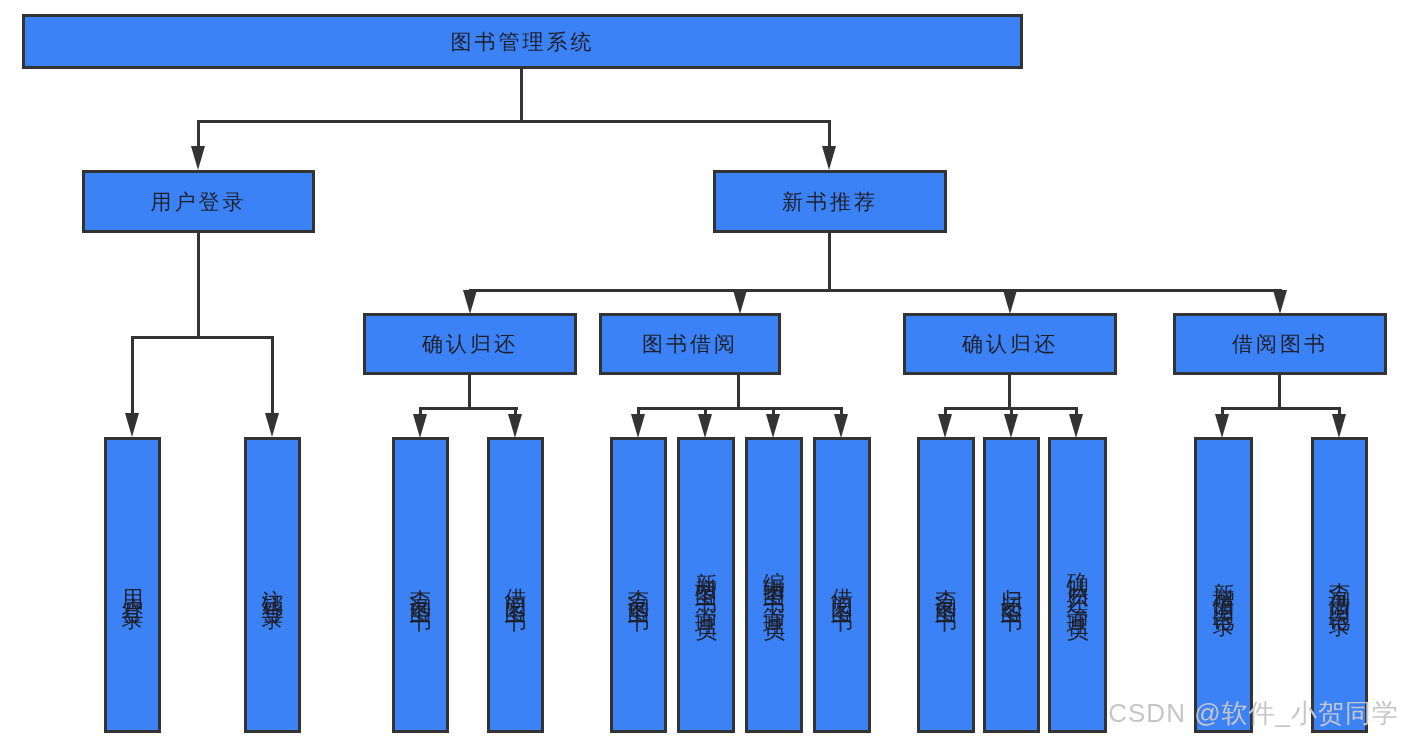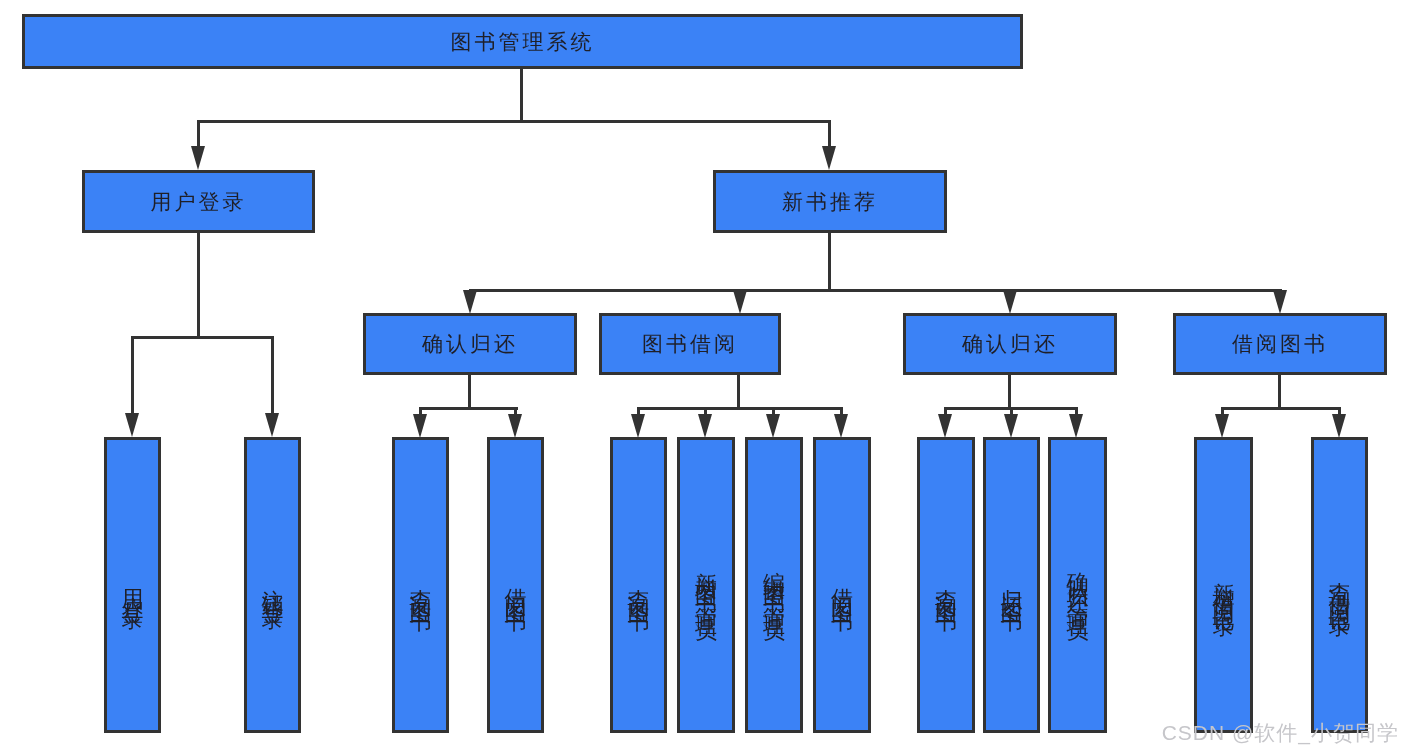--- a/index.html
+++ b/index.html
@@ -36,22 +36,22 @@
   .vl{position:absolute;width:3px;background:var(--line);}
   .hl{position:absolute;height:3px;background:var(--line);}
   .ah{
     position:absolute;width:0;height:0;
     border-left:7.5px solid transparent;
     border-right:7.5px solid transparent;
     border-top:24px solid var(--line);
   }
   .watermark{
     position:absolute;
-    right:6px;bottom:0;
-    font-size:21px;letter-spacing:1px;
+    right:6px;bottom:16px;
+    font-size:26px;letter-spacing:1px;
     color:var(--watermark);
     white-space:nowrap;
     z-index:5;
   }
 </style>
 </head>
 <body>
 
 <div id="canvas">
 

